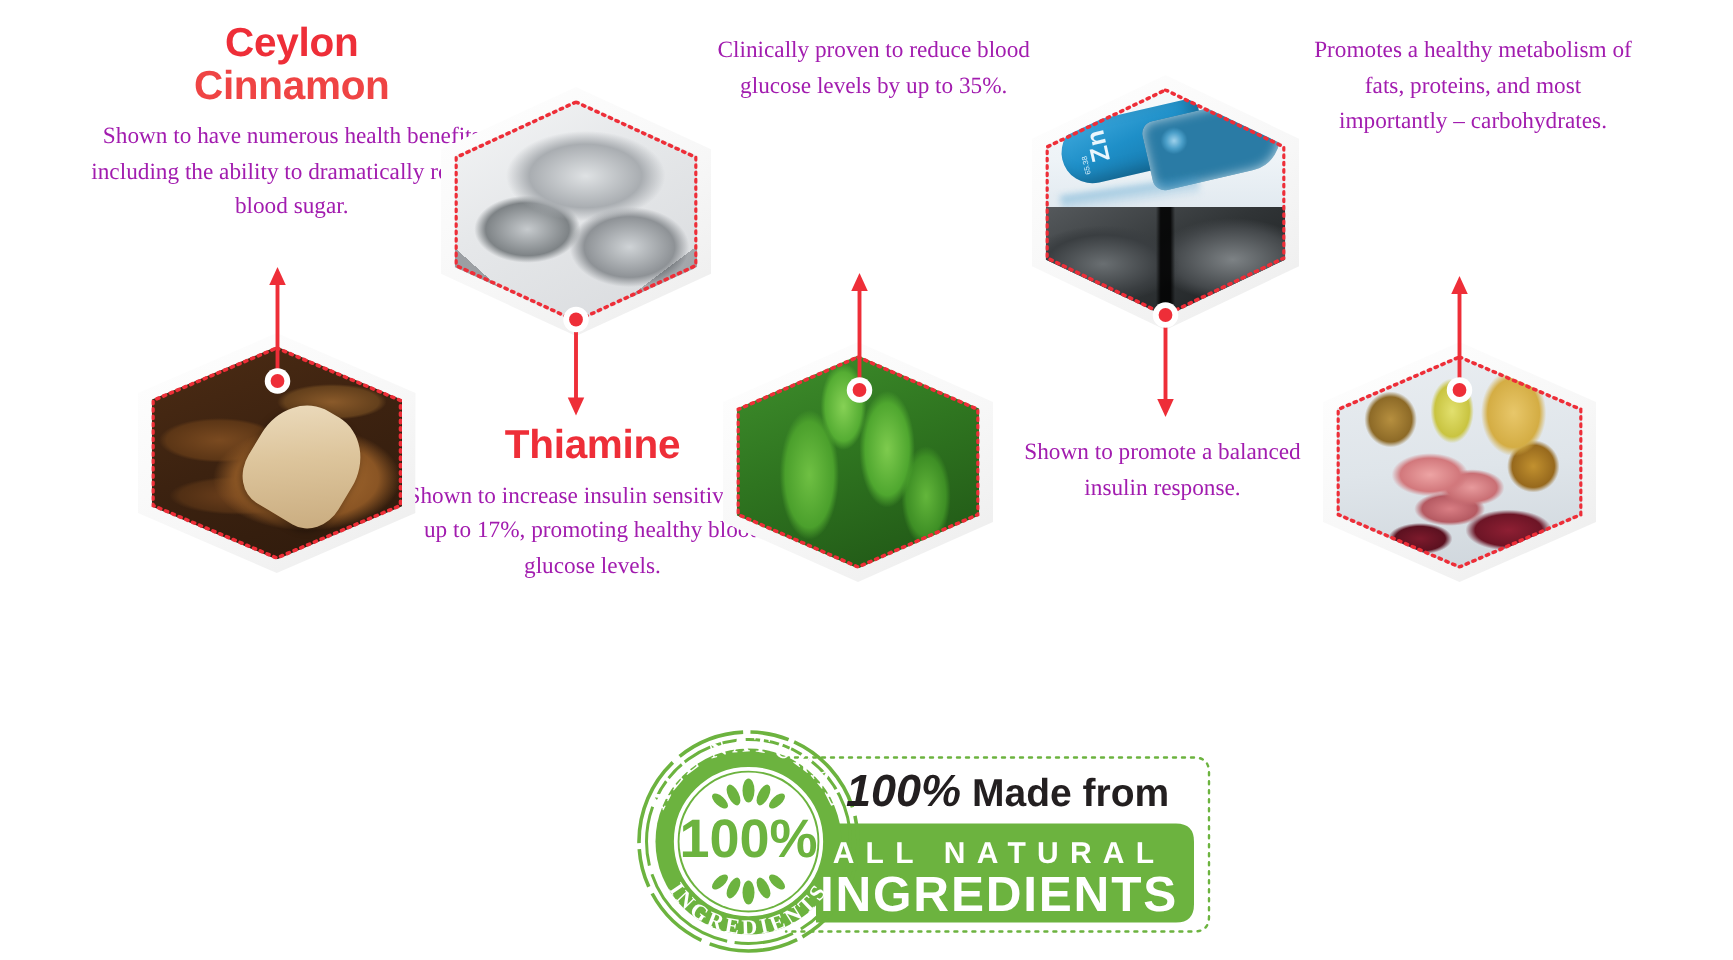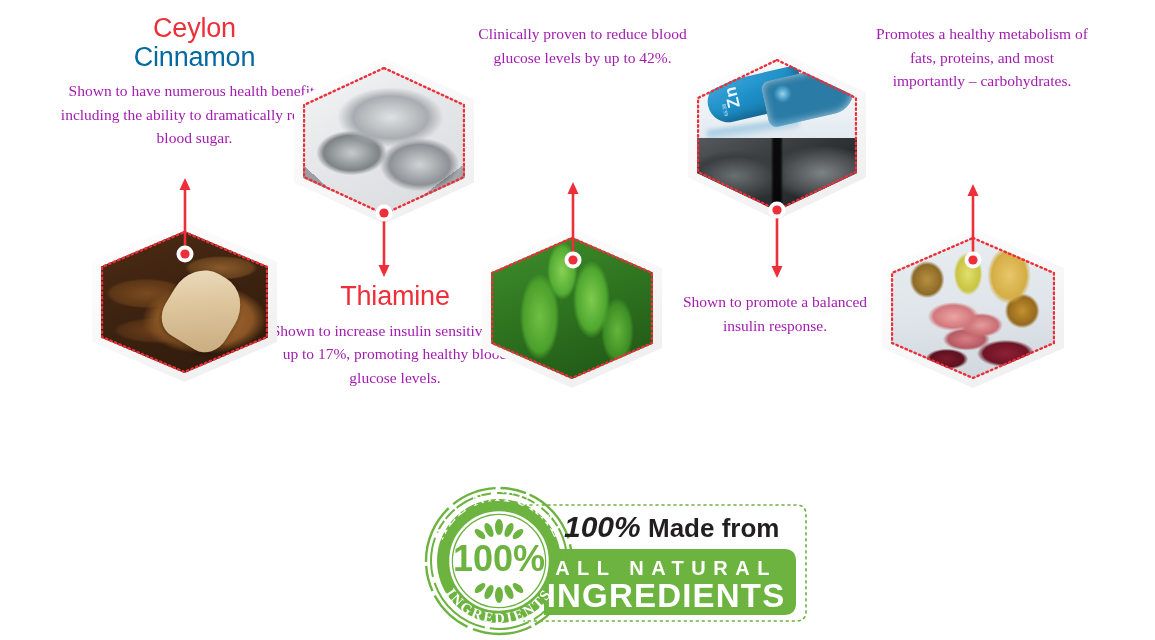--- a/index.html
+++ b/index.html
@@ -20,32 +20,32 @@
     background: #ffffff;
   }
 
   
   .ing-text {
     position: absolute;
     text-align: center;
     line-height: 1.32;
   }
   .ing-title {
-    font-weight: normal;
+    font-weight: bold;
     letter-spacing: -0.2px;
     line-height: 1.06;
   }
   .ing-title .t-red {
     display: block;
     color: #ee2e38;
     font-size: 27px;
   }
   .ing-title .t-dark {
     display: block;
-    color: #0369a1;
+    color: #ef4444;
     font-size: 27px;
   }
   .ing-desc {
     margin-top: 8px;
     color: #a21caf;
     font-size: 16.5px;
     line-height: 1.52;
     font-family: Liberation Serif, serif;
     font-size: 15.5px;
   }
@@ -232,21 +232,21 @@
   </div>
 
   <div class="ing-text" style="left:270px; top:282px; width:250px;">
     <div class="ing-title">
       <span class="t-red">Thiamine</span>
     </div>
     <div class="ing-desc">Shown to increase insulin sensitivity by up to 17%, promoting healthy blood glucose levels.</div>
   </div>
 
   <div class="ing-text" style="left:470px; top:14px; width:225px;">
-    <div class="ing-desc">Clinically proven to reduce blood glucose levels by up to 42%.</div>
+    <div class="ing-desc">Clinically proven to reduce blood glucose levels by up to 35%.</div>
   </div>
 
   <div class="ing-text" style="left:670px; top:282px; width:210px;">
     <div class="ing-desc">Shown to promote a balanced insulin response.</div>
   </div>
 
   <div class="ing-text" style="left:872px; top:14px; width:220px;">
     <div class="ing-desc">Promotes a healthy metabolism of fats, proteins, and most importantly – carbohydrates.</div>
   </div>
 

